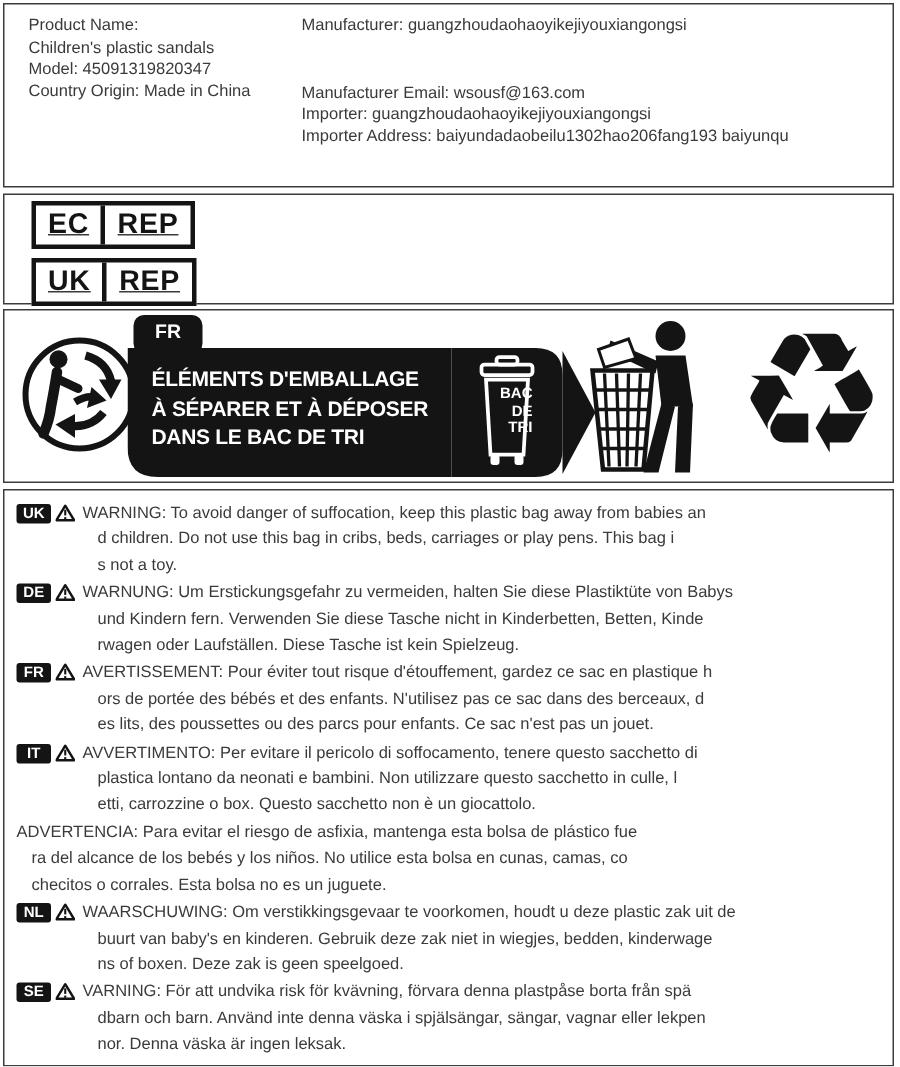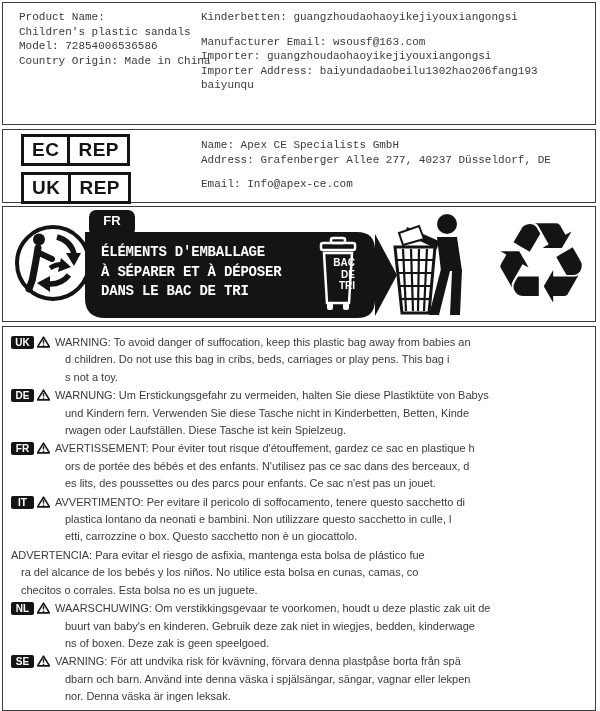--- a/index.html
+++ b/index.html
@@ -7,35 +7,35 @@
     position:relative; width:600px; height:711px; background:#fff;
     font-family:"Liberation Sans","DejaVu Sans",sans-serif;
     color:#3a3a3a; font-size:11px; overflow:hidden;
   }
   .box { position:absolute; left:2px; width:594px; border:1px solid #3c3c3c; background:#fff; box-sizing:border-box; }
   #box-product  { top:2px;   height:123px; }
   #box-rep      { top:129px; height:74px;  }
   #box-recycle  { top:206px; height:116px; }
   #box-warnings { top:326px; height:385px; }
 
-  .col { position:absolute; line-height:14.5px;font-family:Liberation Mono, monospace; }
-  .gap-above { margin-top:10px; }
+  .col { position:absolute; line-height:14.5px; }
+  .gap-above { margin-top:30px; }
 
   
   .rep-stack { position:absolute; left:18px; top:4px; display:flex; flex-direction:column; gap:6px; }
-  .rep-logo { display:inline-flex; border:3.5px solid #141414; background:#fff; width:fit-content; }
+  .rep-logo { display:inline-flex; border:3.5px solid #141414; background:#fff; width:fit-content;text-decoration:underline; }
   .rep-cell { font-weight:bold; font-size:19px; line-height:22px; padding:2px 8px; color:#141414; letter-spacing:0.5px; }
   .rep-cell + .rep-cell { border-left:3.5px solid #141414;text-align:right; }
 
   
   .triman { position:absolute; left:10px; top:16px; }
   .banner { position:absolute; left:82px; top:3px; width:312px; height:108px; }
   .banner svg { position:absolute; left:0; top:0; }
   .fr-tab-label { position:absolute; left:4px; top:3px; width:46px; text-align:center; color:#fff; font-weight:bold; font-size:13px; }
-  .banner-lines { position:absolute; left:16px; top:33px; color:#fff; font-weight:bold; font-size:14px; line-height:19.5px; white-space:pre-line; letter-spacing:-0.2px;font-family:Liberation Mono, monospace; }
+  .banner-lines { position:absolute; left:16px; top:33px; color:#fff; font-weight:bold; font-size:14px; line-height:19.5px; white-space:pre-line; letter-spacing:-0.2px; }
   .bin-label { position:absolute; left:236px; top:47px; width:34px; text-align:right; color:#fff; font-weight:bold; font-size:10px; line-height:11.5px; white-space:pre-line; }
   .tidyman { position:absolute; left:386px; top:6px; }
   .recycle-glyph { position:absolute; left:482px; top:-3px; width:112px; height:118px; display:flex; align-items:center; justify-content:center;
     font-family:"DejaVu Sans",sans-serif; font-size:112px; color:#141414; line-height:1; }
 
   
   .warnings-list { position:absolute; left:8px; top:7px; right:6px; }
   .warning-row { display:flex; margin-bottom:1px; }
   .warning-lead { width:44px; flex:none; display:flex; gap:3px; align-items:flex-start; padding-top:2px; }
   .lang-badge { display:inline-block; min-width:17px; text-align:center; background:#141414; color:#fff;
@@ -44,46 +44,41 @@
 </style>
 </head>
 <body>
 
 <div class="page">
 
   <div class="box" id="box-product">
     <div class="col" style="left:16px; top:7px;">
       <div>Product Name:</div>
       <div>Children's plastic sandals</div>
-      <div>Model: 72854006536586</div>
+      <div>Model: 45091319820347</div>
       <div>Country Origin: Made in China</div>
     </div>
     <div class="col" style="left:198px; top:7px;">
-      <div>Kinderbetten: guangzhoudaohaoyikejiyouxiangongsi</div>
+      <div>Manufacturer: guangzhoudaohaoyikejiyouxiangongsi</div>
       <div class="gap-above">Manufacturer Email: wsousf@163.com</div>
       <div>Importer: guangzhoudaohaoyikejiyouxiangongsi</div>
       <div>Importer Address: baiyundadaobeilu1302hao206fang193 baiyunqu</div>
     </div>
   </div>
 
   <div class="box" id="box-rep">
     <div class="rep-stack">
       <div class="rep-logo">
         <span class="rep-cell">EC</span>
         <span class="rep-cell">REP</span>
       </div>
       <div class="rep-logo">
         <span class="rep-cell">UK</span>
         <span class="rep-cell">REP</span>
       </div>
-    </div>
-    <div class="col" style="left:198px; top:8px;">
-      <div>Name: Apex CE Specialists GmbH</div>
-      <div>Address: Grafenberger Allee 277, 40237 Düsseldorf, DE</div>
-      <div class="gap-above">Email: Info@apex-ce.com</div>
     </div>
   </div>
 
   <div class="box" id="box-recycle">
 
     <svg class="triman" width="80" height="80" viewBox="0 0 80 80">
       <circle cx="40" cy="40" r="36" fill="none" stroke="#141414" stroke-width="4"></circle>
       <circle cx="26" cy="16.5" r="6" fill="#141414"></circle>
       <path d="M25,25 Q23,38 21,48 Q20,57 16,66" fill="none" stroke="#141414" stroke-width="7" stroke-linecap="round"></path>
       <path d="M24,29 L39,36" fill="none" stroke="#141414" stroke-width="6" stroke-linecap="round"></path>

